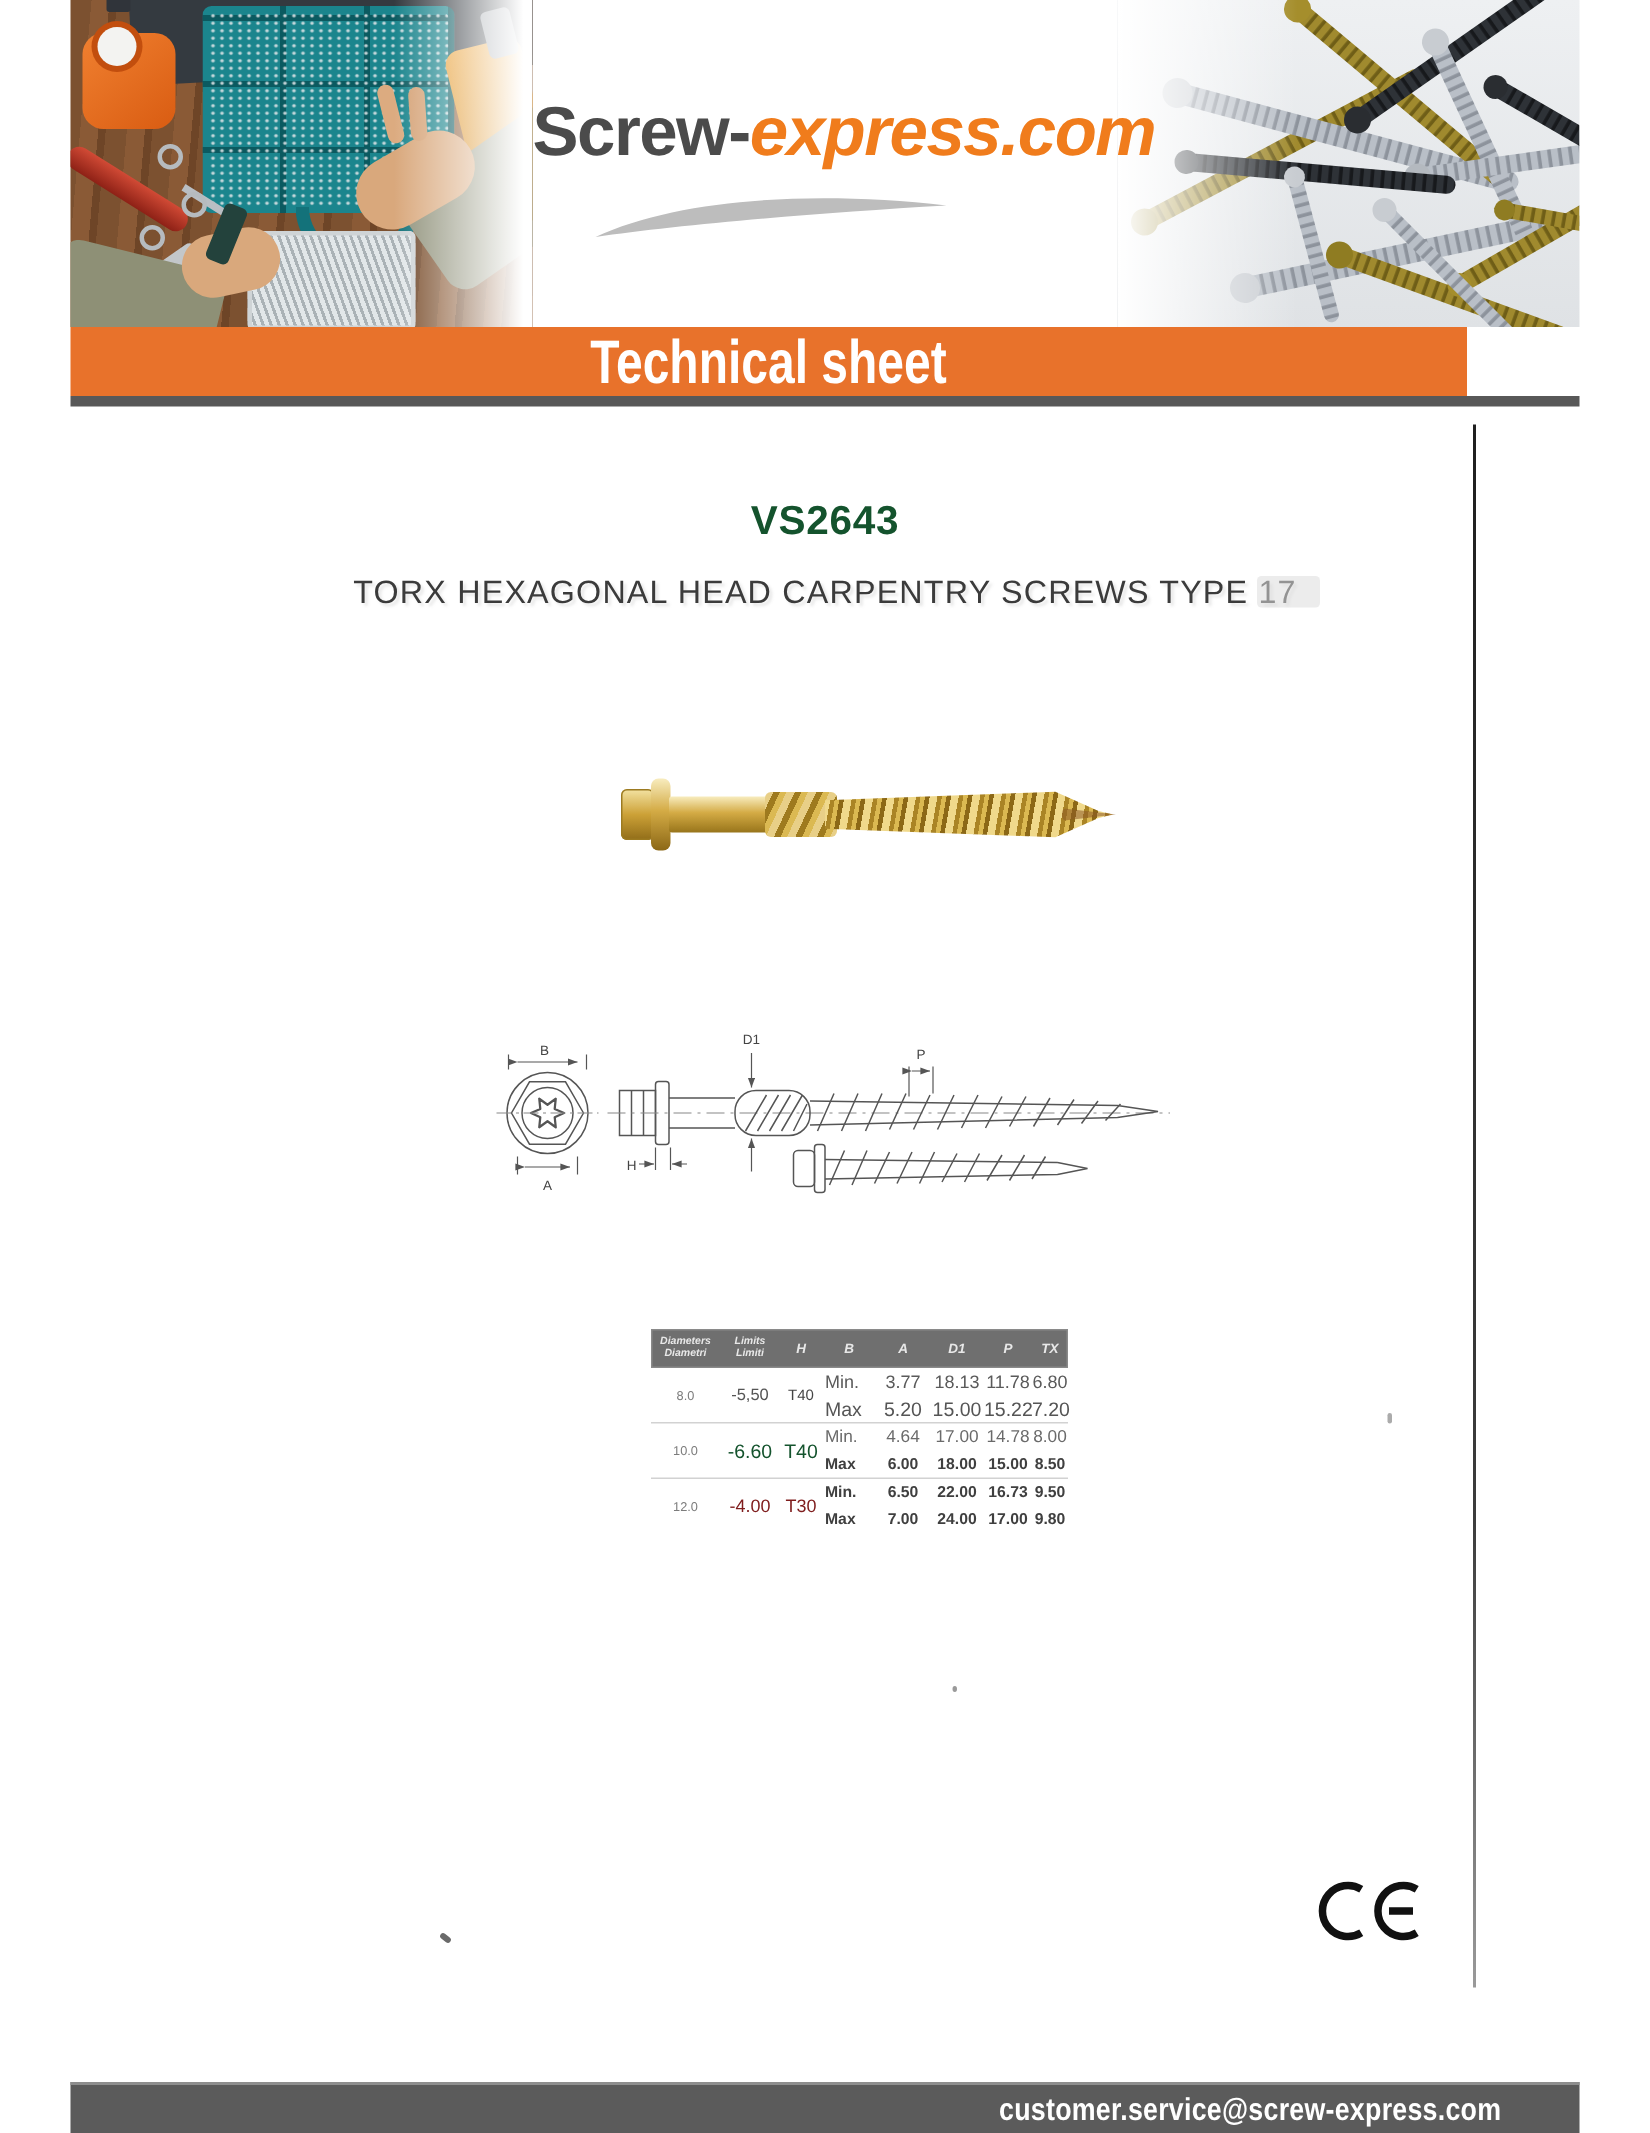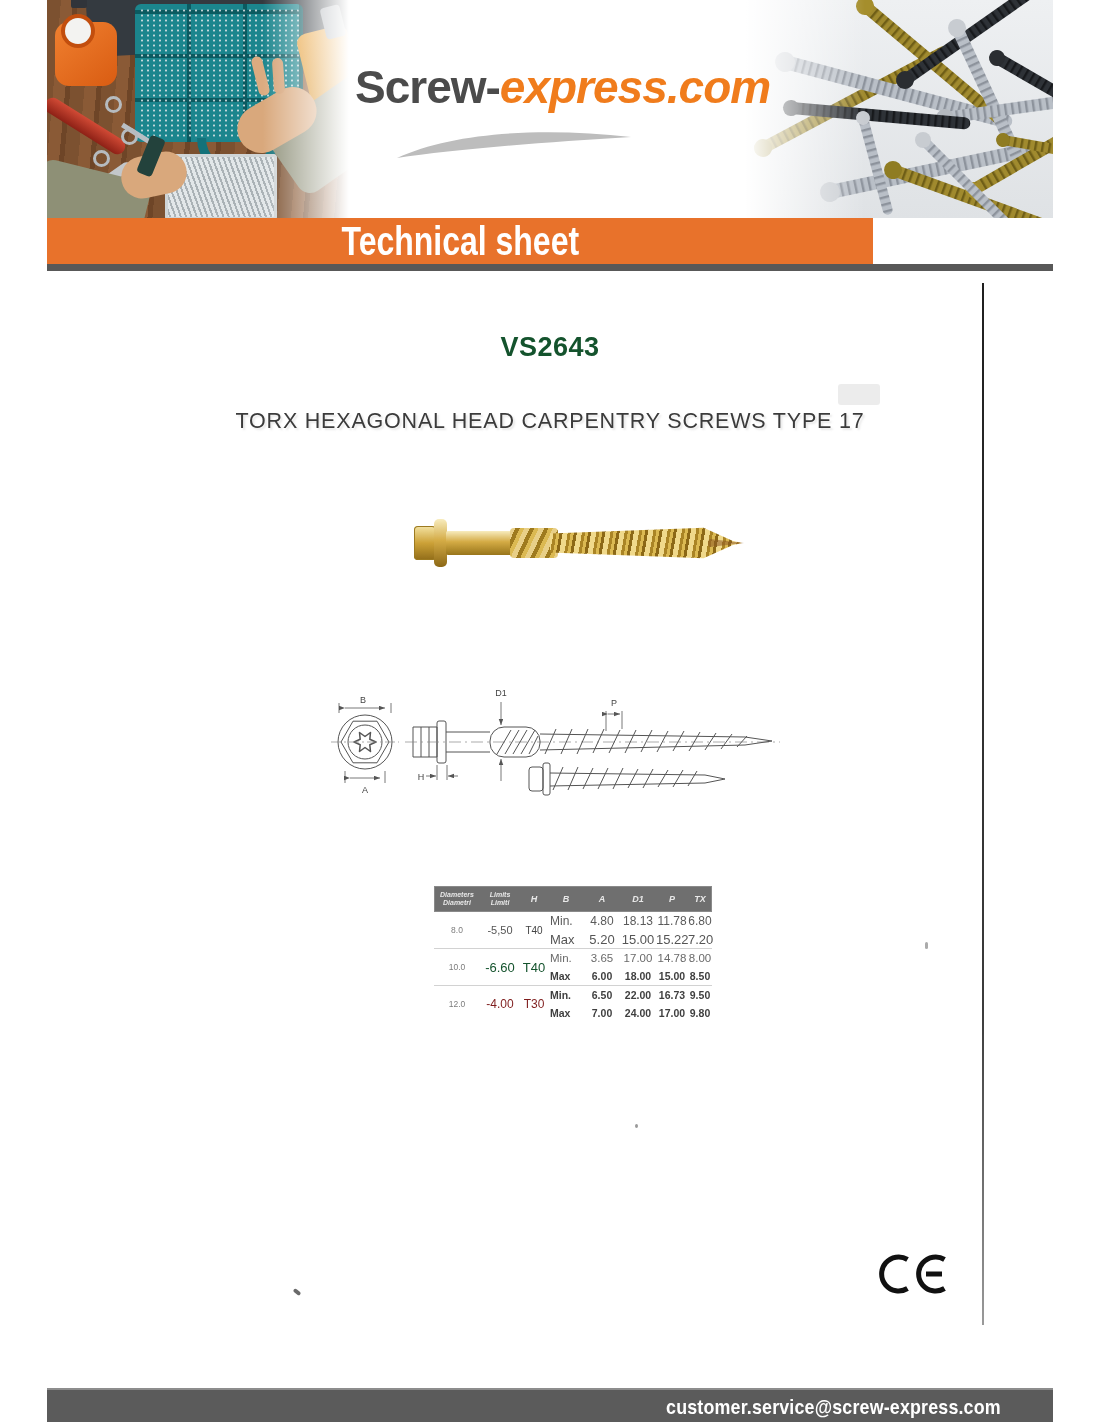--- a/index.html
+++ b/index.html
@@ -48,31 +48,31 @@
   .fadeR { position:absolute; inset:0; background:linear-gradient(to right, rgba(255,255,255,0) 70%, #ffffff 98%); }
 
   
   #logo { position:absolute; left:355px; top:60px; width:390px; height:120px; text-align:center; }
   .logo-line { font-size:46px; font-weight:bold; letter-spacing:-1px; white-space:nowrap; }
   .logo-gray { color:#4b4b4b; }
   .logo-orange { color:#f07c1c; font-style:italic; }
   #swoosh { position:absolute; left:38px; top:66px; }
 
   
-  #banner { position:absolute; left:47px; top:218px; width:826px; height:46px; background:#e8722b;
+  #banner { position:absolute; left:47px; top:218px; width:931px; height:46px; background:#e8722b;
             display:flex; align-items:flex-start; justify-content:center; }
   #banner-title { color:#ffffff; font-size:41px; font-weight:800; transform:scaleX(0.78); letter-spacing:0; }
   #banner-rule { position:absolute; left:47px; top:264px; width:1006px; height:7px; background:#585858; }
 
   
   #product-code { position:absolute; left:47px; top:332px; width:1006px; text-align:center;
                   font-size:27px; font-weight:bold; color:#14532d; letter-spacing:.5px; }
   #product-title { position:absolute; left:47px; top:383px; width:1006px; text-align:center;
                   font-size:21.5px; color:#3b3b3b; letter-spacing:.8px;
-                  text-shadow:2px 2px 2px rgba(160,160,160,.25);margin-top:26px; }
+                  text-shadow:2px 2px 2px rgba(160,160,160,.25); }
   .smudge { position:absolute; background:#dcdcdc; opacity:.55; border-radius:3px; }
 
   
   #product-photo { position:absolute; left:408px; top:504px; width:340px; height:78px; filter:blur(.4px) saturate(1.05); }
   .ph-hex { position:absolute; left:6px; top:22px; width:22px; height:34px; border-radius:4px;
             background:linear-gradient(180deg,#f3e3a6,#caa13c 50%,#8f6d1d); box-shadow:0 0 0 1px #9a7a25 inset; }
   .ph-flange { position:absolute; left:26px; top:15px; width:13px; height:48px; border-radius:5px;
             background:linear-gradient(180deg,#f7ecc0,#d2ab4a 45%,#8a681a); }
   .ph-shank { position:absolute; left:38px; top:27px; width:74px; height:24px; border-radius:2px;
             background:linear-gradient(180deg,#f7ecc0,#d2ab4a 45%,#96751f); }
@@ -342,37 +342,37 @@
       <div class="one">B</div>
       <div class="one">A</div>
       <div class="one">D1</div>
       <div class="one">P</div>
       <div class="one">TX</div>
     </div>
 
     <div class="t-group g1">
       <div class="cell-dia">8.0</div>
       <div class="r-min lbl">Min.</div>
-      <div class="r-min">4.80</div>
+      <div class="r-min">3.77</div>
       <div class="r-min">18.13</div>
       <div class="r-min">11.78</div>
       <div class="r-min">6.80</div>
       <div class="cell-p">-5,50</div>
       <div class="cell-tx">T40</div>
       <div class="r-max lbl">Max</div>
       <div class="r-max">5.20</div>
       <div class="r-max">15.00</div>
       <div class="r-max">15.22</div>
       <div class="r-max">7.20</div>
     </div>
 
     <div class="t-group g2">
       <div class="cell-dia">10.0</div>
       <div class="r-min lbl">Min.</div>
-      <div class="r-min">3.65</div>
+      <div class="r-min">4.64</div>
       <div class="r-min">17.00</div>
       <div class="r-min">14.78</div>
       <div class="r-min">8.00</div>
       <div class="cell-p">-6.60</div>
       <div class="cell-tx">T40</div>
       <div class="r-max lbl">Max</div>
       <div class="r-max">6.00</div>
       <div class="r-max">18.00</div>
       <div class="r-max">15.00</div>
       <div class="r-max">8.50</div>

